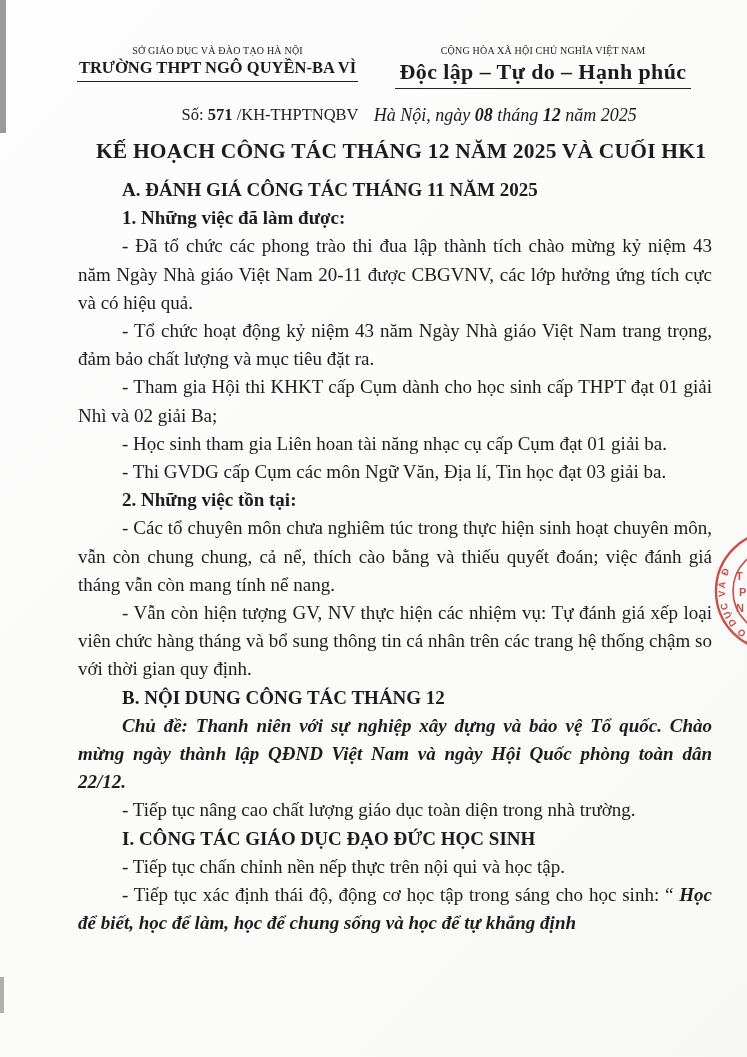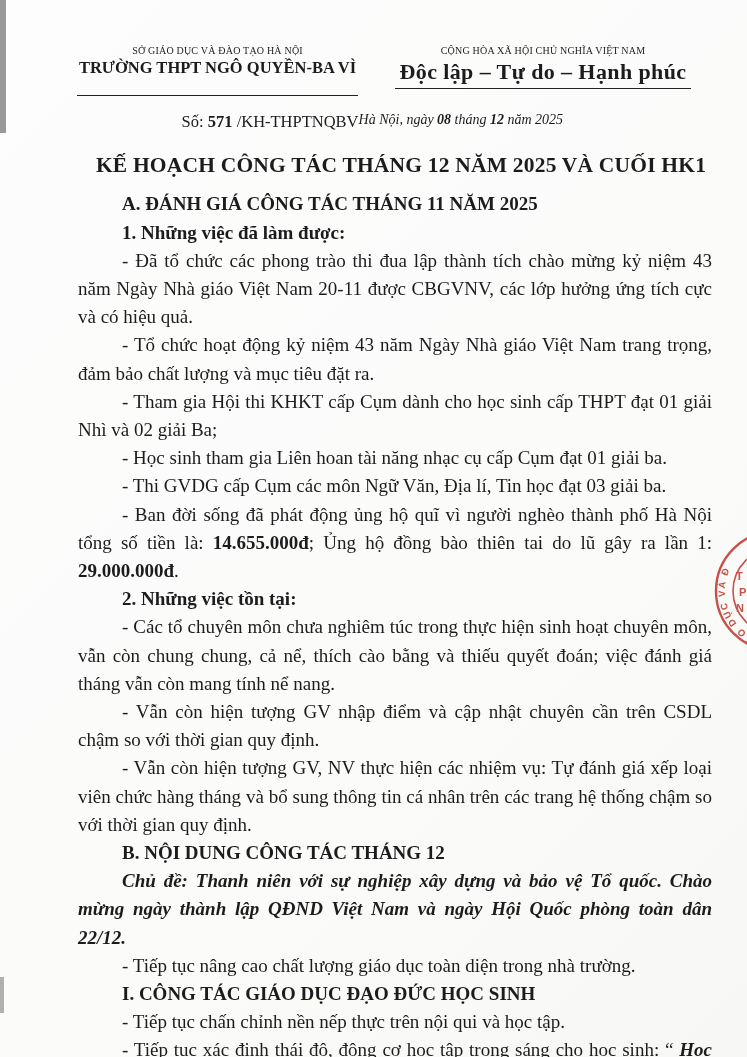--- a/index.html
+++ b/index.html
@@ -17,29 +17,29 @@
     overflow:hidden;
   }
   
   .edge-top-left{position:absolute;left:0;top:0;width:6px;height:133px;background:#474747;opacity:.55;}
   .edge-mid-left{position:absolute;left:0;top:977px;width:4px;height:36px;background:#555;opacity:.45;}
 
   .header{display:flex;padding-top:45px;}
   .header-left{margin-left:70px;width:295px;text-align:center;line-height:1.22;}
   .header-right{margin-left:auto;margin-right:29px;width:350px;text-align:center;line-height:1.25;}
   .org-name{font-size:10px;letter-spacing:.2px;}
-  .school-name{font-size:16.5px;font-weight:bold;display:inline-block;border-bottom:1.6px solid #222;padding:1px 2px 17px 2px;}
+  .school-name{font-size:16.5px;font-weight:bold;display:inline-block;border-bottom:1.6px solid #222;padding:1px 2px 3px 2px;}
   .national-motto-1{font-size:10px;font-weight:normal;letter-spacing:.2px;}
   .national-motto-2{font-size:22px;font-weight:bold;display:inline-block;border-bottom:1.6px solid #222;padding:0 4px 3px 4px;letter-spacing:.4px;}
 
   .meta-row{display:flex;margin-top:16px;font-size:16.5px;}
   .meta-left{margin-left:70px;width:295px;text-align:right;}
-  .meta-right{margin-left:auto;margin-right:95px;width:300px;text-align:left;font-size:14px;}
+  .meta-right{margin-left:auto;margin-right:95px;width:300px;text-align:center;font-size:18px;}
 
-  .doc-title{margin-top:21px;padding-left:55px;text-align:center;font-size:21.5px;font-weight:bold;letter-spacing:.2px;}
+  .doc-title{margin-top:13px;padding-left:55px;text-align:center;font-size:21.5px;font-weight:bold;letter-spacing:.2px;}
 
   .doc-body{margin:12px 35px 0 78px;font-size:19px;line-height:28.2px;}
   .para{margin:0;text-indent:44px;text-align:justify;}
   .para.heading{font-weight:bold;text-align:left;}
   .para.theme{font-weight:bold;font-style:italic;}
   .b{font-weight:bold;}
   .i{font-style:italic;}
 
   .stamp{position:absolute;right:0;top:523px;width:38px;height:142px;opacity:.93;}
 </style>
@@ -74,24 +74,22 @@
   <div class="doc-title">KẾ HOẠCH CÔNG TÁC THÁNG 12 NĂM 2025 VÀ CUỐI HK1</div>
 
   <div class="doc-body">
       <p class="para heading"><span>A. ĐÁNH GIÁ CÔNG TÁC THÁNG 11 NĂM 2025</span></p>
       <p class="para heading"><span>1. Những việc đã làm được:</span></p>
       <p class="para body"><span>- Đã tổ chức các phong trào thi đua lập thành tích chào mừng kỷ niệm 43 năm Ngày Nhà giáo Việt Nam 20-11 được CBGVNV, các lớp hưởng ứng tích cực và có hiệu quả.</span></p>
       <p class="para body"><span>- Tổ chức hoạt động kỷ niệm 43 năm Ngày Nhà giáo Việt Nam trang trọng, đảm bảo chất lượng và mục tiêu đặt ra.</span></p>
       <p class="para body"><span>- Tham gia Hội thi KHKT cấp Cụm dành cho học sinh cấp THPT đạt 01 giải Nhì và 02 giải Ba;</span></p>
       <p class="para body"><span>- Học sinh tham gia Liên hoan tài năng nhạc cụ cấp Cụm đạt 01 giải ba.</span></p>
       <p class="para body"><span>- Thi GVDG cấp Cụm các môn Ngữ Văn, Địa lí, Tin học đạt 03 giải ba.</span></p>
-      <p class="para body"><span>- Ban đời sống đã phát động ủng hộ quĩ vì người nghèo thành phố Hà Nội tổng số tiền là: </span><span class="b">14.655.000đ</span><span>; Ủng hộ đồng bào thiên tai do lũ gây ra lần 1: </span><span class="b">29.000.000đ</span><span>.</span></p>
       <p class="para heading"><span>2. Những việc tồn tại:</span></p>
       <p class="para body"><span>- Các tổ chuyên môn chưa nghiêm túc trong thực hiện sinh hoạt chuyên môn, vẫn còn chung chung, cả nể, thích cào bằng và thiếu quyết đoán; việc đánh giá tháng vẫn còn mang tính nể nang.</span></p>
-      <p class="para body"><span>- Vẫn còn hiện tượng GV nhập điểm và cập nhật chuyên cần trên CSDL chậm so với thời gian quy định.</span></p>
       <p class="para body"><span>- Vẫn còn hiện tượng GV, NV thực hiện các nhiệm vụ: Tự đánh giá xếp loại viên chức hàng tháng và bổ sung thông tin cá nhân trên các trang hệ thống chậm so với thời gian quy định.</span></p>
       <p class="para heading"><span>B. NỘI DUNG CÔNG TÁC THÁNG 12</span></p>
       <p class="para theme"><span class="b i">Chủ đề: </span><span class="b i">Thanh niên với sự nghiệp xây dựng và bảo vệ Tổ quốc. Chào mừng ngày thành lập QĐND Việt Nam và ngày Hội Quốc phòng toàn dân 22/12.</span></p>
       <p class="para body"><span>- Tiếp tục nâng cao chất lượng giáo dục toàn diện trong nhà trường.</span></p>
       <p class="para heading"><span>I. CÔNG TÁC GIÁO DỤC ĐẠO ĐỨC HỌC SINH</span></p>
       <p class="para body"><span>- Tiếp tục chấn chỉnh nền nếp thực trên nội qui và học tập.</span></p>
       <p class="para body"><span>- Tiếp tục xác định thái độ, động cơ học tập trong sáng cho học sinh: “ </span><span class="b i">Học để biết, học để làm, học để chung sống và học để tự khẳng định</span></p>
     </div>
 
   <svg class="stamp" viewBox="0 0 38 142" xmlns="http://www.w3.org/2000/svg" aria-hidden="true">

